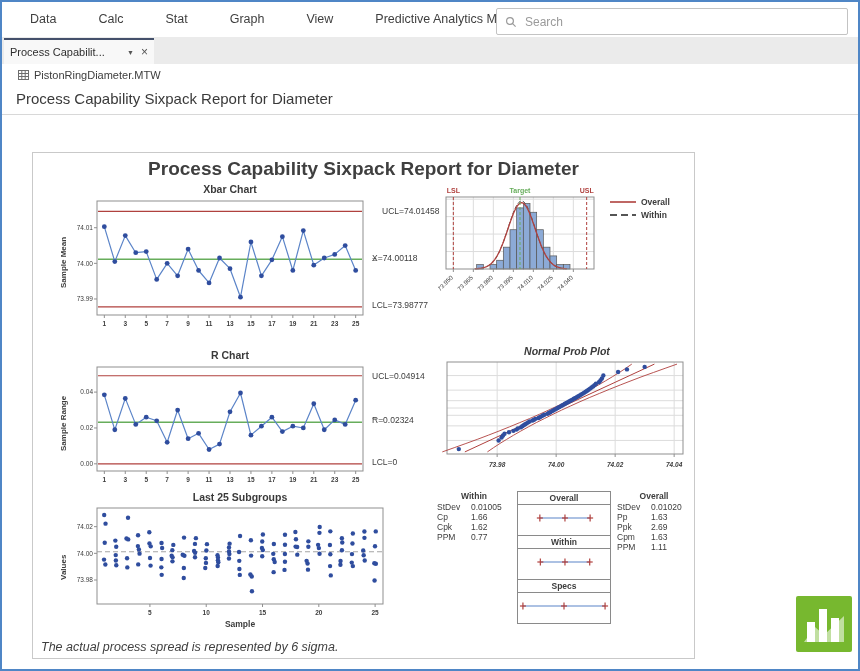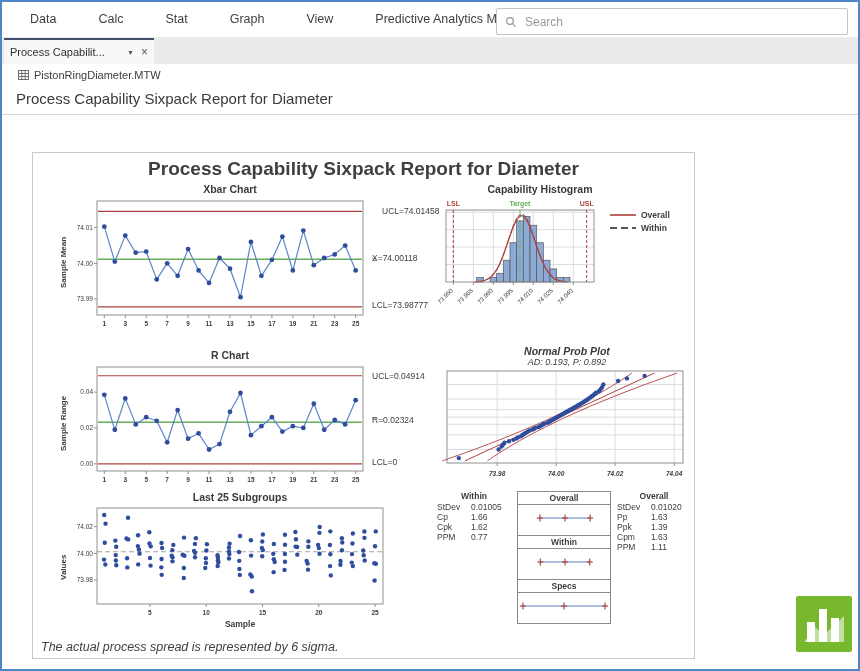--- a/index.html
+++ b/index.html
@@ -179,21 +179,20 @@
           </svg>
         <div class="sidelabels" style="height:132px;">
           <div class="clabel" style="top:10px;padding-left:10px;">UCL=74.01458</div>
           <div class="clabel" style="top:57px;"><span class="sym"><span class="obar">=</span></span><span>X=74.00118</span></div>
           <div class="clabel" style="top:104px;">LCL=73.98777</div>
         </div>
       </div>
     </div>
 
     <div class="panel" style="left:405px;top:30px;width:252px;">
-      <div class="ctitle" style="width:204px;">Capability Histogram</div>
       <div class="crow">
         <svg id="svg-hist" width="164" height="128">
             <line x1="15.333333333331115" y1="14" x2="15.333333333331115" y2="86" stroke="#dcdcdc"></line>
             <line x1="35.33333333333367" y1="14" x2="35.33333333333367" y2="86" stroke="#dcdcdc"></line>
             <line x1="55.333333333336235" y1="14" x2="55.333333333336235" y2="86" stroke="#dcdcdc"></line>
             <line x1="75.3333333333388" y1="14" x2="75.3333333333388" y2="86" stroke="#dcdcdc"></line>
             <line x1="95.33333333334136" y1="14" x2="95.33333333334136" y2="86" stroke="#dcdcdc"></line>
             <line x1="115.33333333334392" y1="14" x2="115.33333333334392" y2="86" stroke="#dcdcdc"></line>
             <line x1="135.33333333334647" y1="14" x2="135.33333333334647" y2="86" stroke="#dcdcdc"></line>
             <line x1="8" y1="68.54545454545455" x2="156" y2="68.54545454545455" stroke="#dcdcdc"></line>
@@ -327,21 +326,20 @@
         <div class="sidelabels" style="height:122px;">
           <div class="clabel" style="top:9px;">UCL=0.04914</div>
           <div class="clabel" style="top:53px;"><span class="sym"><span class="obar">¯</span></span><span>R=0.02324</span></div>
           <div class="clabel" style="top:95px;">LCL=0</div>
         </div>
       </div>
     </div>
 
     <div class="panel" style="left:408px;top:192px;width:252px;font-style:italic;">
       <div class="ctitle">Normal Prob Plot</div>
-      <div class="csub">AD: 0.193, P: 0.892</div>
       <svg id="svg-prob" width="252" height="112">
           <line x1="56.15000000002201" y1="4" x2="56.15000000002201" y2="96" stroke="#dcdcdc"></line>
           <line x1="115.15000000000106" y1="4" x2="115.15000000000106" y2="96" stroke="#dcdcdc"></line>
           <line x1="174.14999999998008" y1="4" x2="174.14999999998008" y2="96" stroke="#dcdcdc"></line>
           <line x1="233.15000000000106" y1="4" x2="233.15000000000106" y2="96" stroke="#dcdcdc"></line>
           <line x1="6" y1="82.4230303030303" x2="242" y2="82.4230303030303" stroke="#dcdcdc"></line>
           <line x1="6" y1="67.87030303030303" x2="242" y2="67.87030303030303" stroke="#dcdcdc"></line>
           <line x1="6" y1="57.30424242424242" x2="242" y2="57.30424242424242" stroke="#dcdcdc"></line>
           <line x1="6" y1="50" x2="242" y2="50" stroke="#dcdcdc"></line>
           <line x1="6" y1="42.695757575757575" x2="242" y2="42.695757575757575" stroke="#dcdcdc"></line>
@@ -641,21 +639,21 @@
               <div class="st-row">
                 <span>StDev</span>
                 <span>0.01020</span>
               </div>
               <div class="st-row">
                 <span>Pp</span>
                 <span>1.63</span>
               </div>
               <div class="st-row">
                 <span>Ppk</span>
-                <span>1.39</span>
+                <span>2.69</span>
               </div>
               <div class="st-row">
                 <span>Cpm</span>
                 <span>1.63</span>
               </div>
               <div class="st-row">
                 <span>PPM</span>
                 <span>1.11</span>
               </div>
             </div>

